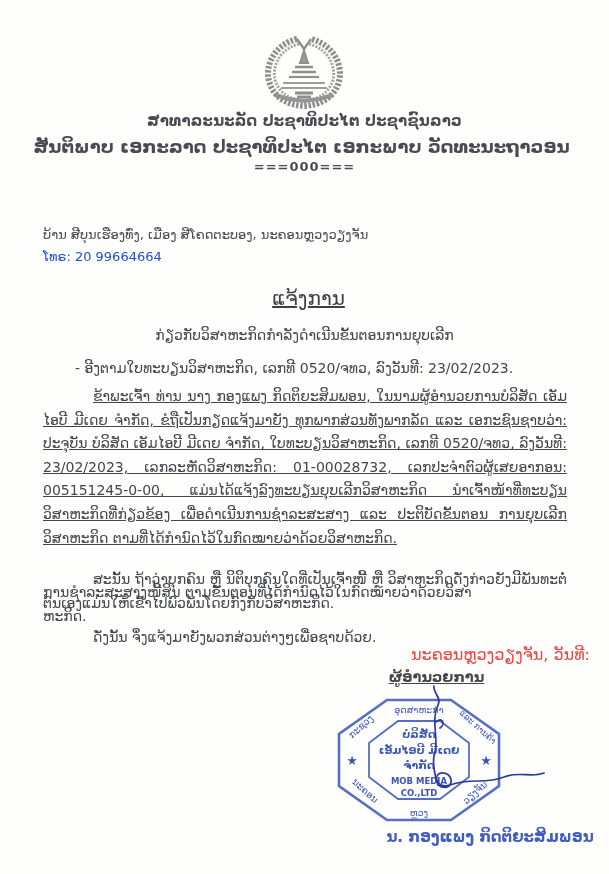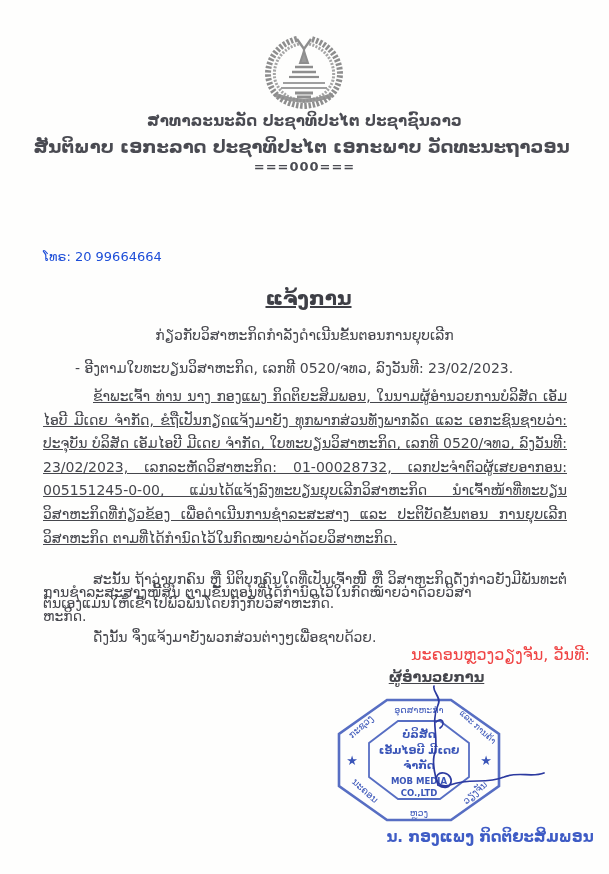--- a/index.html
+++ b/index.html
@@ -11,21 +11,21 @@
   }
   .abs{position:absolute;}
   .center{text-align:center;}
   .hdr1{left:0; right:0; top:112px; font-size:15px; font-weight:600; color:#4a4b52; letter-spacing:.2px;}
   .hdr2{left:0; right:6px; top:136px; font-size:18px; font-weight:600; color:#4a4b52;}
   .divider{left:0; right:0; top:159px; font-size:13px; font-weight:700; letter-spacing:1px; color:#4a4b52;}
   .emblem{left:259px; top:33px;}
   .sender-company{left:43px; top:197px; font-size:15.5px; font-weight:700; text-decoration:underline; color:#3e3f46;}
   .sender-address{left:43px; top:227px; font-size:13px; color:#4a4b52;}
   .sender-phone{left:43px; top:249px; font-size:13px; color:#1d4ed8;}
-  .title{left:8px; right:0; top:286px; font-size:20px; font-weight:700; text-decoration:underline; color:#3e3f46;}
+  .title{left:8px; right:0; top:286px; font-size:20px; font-weight:400; text-decoration:underline; color:#3e3f46;}
   .subtitle{left:0; right:0; top:327px; font-size:14px; color:#45464c;}
   .reference{left:75px; top:360px; font-size:14px; color:#45464c;}
   .para{left:43px; width:524px; font-size:14px; line-height:23.6px; text-align:justify; color:#45464c;}
   .indent{text-indent:50px;}
   .p1{top:385px;text-decoration:underline;}
   .p2{top:568px;}
   .p3{top:580px; line-height:24px; text-align:left;}
   .p4{top:626px;}
   .place-date{left:320px; width:270px; top:645px; font-size:16px; text-align:right; color:#ef4444;}
   .signer-title{left:324px; width:225px; top:669px; font-size:14.5px; font-weight:600; text-align:center; text-decoration:underline; color:#45464c;}
@@ -57,20 +57,21 @@
       <path d="M36 60 L54 60 M38 64 L52 64" stroke-width="3"></path>
 
       <path d="M16 62 L30 66 L45 68 L60 66 L74 62" stroke-width="4" stroke-opacity=".9"></path>
     </g>
   </svg>
 
   <div class="abs hdr1 center">ສາທາລະນະລັດ ປະຊາທິປະໄຕ ປະຊາຊົນລາວ</div>
   <div class="abs hdr2 center">ສັນຕິພາບ ເອກະລາດ ປະຊາທິປະໄຕ ເອກະພາບ ວັດທະນະຖາວອນ</div>
   <div class="abs divider center">===000===</div>
 
+  <div class="abs sender-address">ບ້ານ ສີບຸນເຮືອງທົ່ງ, ເມືອງ ສີໂຄດຕະບອງ, ນະຄອນຫຼວງວຽງຈັນ</div>
   <div class="abs sender-phone">ໂທຣ: 20 99664664</div>
 
   <div class="abs title center">ແຈ້ງການ</div>
   <div class="abs subtitle center">ກ່ຽວກັບວິສາຫະກິດກຳລັງດຳເນີນຂັ້ນຕອນການຍຸບເລີກ</div>
   <div class="abs reference">- ອີງຕາມໃບທະບຽນວິສາຫະກິດ, ເລກທີ 0520/ຈທວ, ລົງວັນທີ: 23/02/2023.</div>
 
   <div class="abs para indent p1">ຂ້າພະເຈົ້າ ທ່ານ ນາງ ກອງແພງ ກິດຕິຍະສິມພອນ, ໃນນາມຜູ້ອຳນວຍການບໍລິສັດ ເອັມໄອບີ ມີເດຍ ຈຳກັດ,  ຂໍຖືເປັນກຽດແຈ້ງມາຍັງ ທຸກພາກສ່ວນທັງພາກລັດ ແລະ ເອກະຊົນຊາບວ່າ: ປະຈຸບັນ ບໍລິສັດ ເອັມໄອບີ ມີເດຍ ຈຳກັດ, ໃບທະບຽນວິສາຫະກິດ, ເລກທີ 0520/ຈທວ, ລົງວັນທີ: 23/02/2023, ເລກລະຫັດວິສາຫະກິດ: 01-00028732, ເລກປະຈຳຕົວຜູ້ເສຍອາກອນ: 005151245-0-00, ແມ່ນໄດ້ແຈ້ງລົງທະບຽນຍຸບເລີກວິສາຫະກິດ ນຳເຈົ້າໜ້າທີ່ທະບຽນວິສາຫະກິດທີ່ກ່ຽວຂ້ອງ ເພື່ອດຳເນີນການຊຳລະສະສາງ ແລະ ປະຕິບັດຂັ້ນຕອນ ການຍຸບເລີກວິສາຫະກິດ ຕາມທີ່ໄດ້ກຳນົດໄວ້ໃນກົດໝາຍວ່າດ້ວຍວິສາຫະກິດ.</div>
   <div class="abs para indent p2">ສະນັ້ນ ຖ້າວ່າບຸກຄົນ ຫຼື ນິຕິບຸກຄົນໃດທີ່ເປັນເຈົ້າໜີ້ ຫຼື ວິສາຫະກິດດັ່ງກ່າວຍັງມີພັນທະຕໍ່ຕົນເອງແມ່ນໃຫ້ເຂົ້າໄປພົວພັນໂດຍກົງກັບວິສາຫະກິດ.</div>
   <div class="abs para indent p4">ດັ່ງນັ້ນ ຈຶ່ງແຈ້ງມາຍັງພວກສ່ວນຕ່າງໆເພື່ອຊາບດ້ວຍ.</div>
   <div class="abs para p3">

